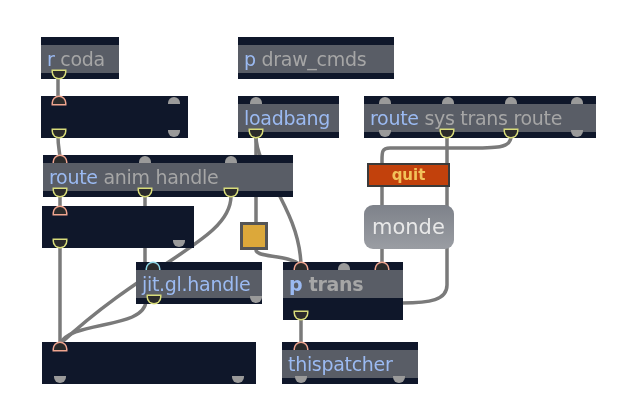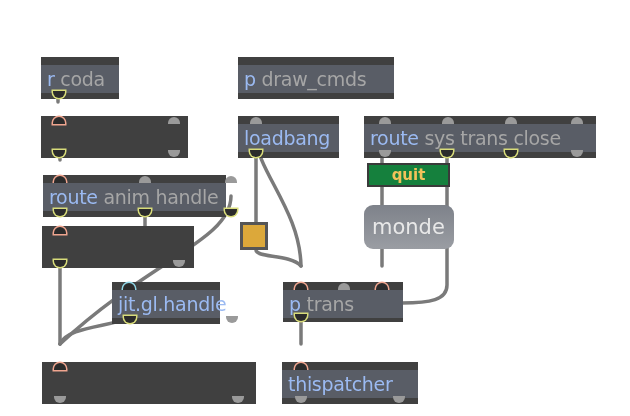--- a/index.html
+++ b/index.html
@@ -1,32 +1,32 @@
 <!DOCTYPE html>
 <html><head>
 <meta charset="utf-8">
 <style>
   html, body { margin:0; padding:0; }
   body { width:630px; height:416px; background:#ffffff; position:relative; overflow:hidden;
          font-family:"DejaVu Sans", sans-serif; }
-  .obj { position:absolute; background:#404040; box-sizing:border-box;margin-top:20px; }
+  .obj { position:absolute; background:#0f172a; box-sizing:border-box; }
   .obj .body { position:absolute; left:0; right:0; top:8px; height:28px; background:#595d66;
                font-size:19px; line-height:28px; padding-left:6px; white-space:nowrap; letter-spacing:-0.3px; }
   .obj .cls { color:#9bbaf2; }
   .obj .arg { color:#a6a6a6; }
   .port { position:absolute; width:12px; height:7px; border-radius:7px 7px 0 0; background:#9a9a9a; }
   .port.bot { border-radius:0 0 7px 7px; }
   .port.top { top:1px; }
   .port.bottom { bottom:1px; }
   .port.conn { background:#2b2b2b; }
   .port.in-hot { box-shadow:0 0 0 1.5px #f0a58f; }
   .port.out-y { box-shadow:0 0 0 1.5px #d8dc7a; }
   .port.in-cyan { box-shadow:0 0 0 1.5px #8fd6e6; }
   svg.cords { position:absolute; left:0; top:0; width:630px; height:416px; pointer-events:none; }
-  .msg-quit { position:absolute; left:367px; top:163px; width:83px; height:24px; background:#15803d;
+  .msg-quit { position:absolute; left:367px; top:163px; width:83px; height:24px; background:#c2410c;
               border:2px solid #3a3a3a; box-sizing:border-box; color:#f2c25a; font-weight:bold;
               font-size:15px; text-align:center; line-height:20px; }
   .msg-wclose { position:absolute; left:364px; top:205px; width:90px; height:44px; border-radius:9px;
                 background:linear-gradient(#7e828a,#9a9da3); color:#e8e8e8; font-size:21px; line-height:44px;
                 padding-left:8px; box-sizing:border-box; }
   .bang { position:absolute; left:240px; top:222px; width:28px; height:28px; background:#dca83a;
           border:3px solid #555; box-sizing:border-box; }
 </style>
 </head>
 <body>
@@ -68,51 +68,51 @@
   <div class="port top" style="left:12px;"></div>
   <div class="body"><span class="cls">loadbang</span></div>
   <div class="port bot bottom conn out-y" style="left:12px;"></div>
 </div>
 
 <div class="obj" style="left:364px;top:96px;width:232px;height:42px;">
   <div class="port top" style="left:15px;"></div>
   <div class="port top" style="left:78px;"></div>
   <div class="port top" style="left:141px;"></div>
   <div class="port top" style="left:207px;"></div>
-  <div class="body"><span class="cls">route</span> <span class="arg">sys trans close</span></div>
+  <div class="body"><span class="cls">route</span> <span class="arg">sys trans route</span></div>
   <div class="port bot bottom" style="left:15px;"></div>
   <div class="port bot bottom conn out-y" style="left:77px;"></div>
   <div class="port bot bottom conn out-y" style="left:141px;"></div>
   <div class="port bot bottom" style="left:207px;"></div>
 </div>
 
-<div class="obj" style="left:43px;top:155px;width:183px;height:42px;">
+<div class="obj" style="left:43px;top:155px;width:250px;height:42px;">
   <div class="port top conn in-hot" style="left:11px;"></div>
   <div class="port top" style="left:96px;"></div>
   <div class="port top" style="left:182px;"></div>
   <div class="body"><span class="cls">route</span> <span class="arg">anim handle</span></div>
   <div class="port bot bottom conn out-y" style="left:11px;"></div>
   <div class="port bot bottom conn out-y" style="left:96px;"></div>
   <div class="port bot bottom conn out-y" style="left:182px;"></div>
 </div>
 
 <div class="obj" style="left:42px;top:206px;width:152px;height:42px;">
   <div class="port top conn in-hot" style="left:12px;"></div>
   <div class="port bot bottom conn out-y" style="left:12px;"></div>
   <div class="port bot bottom" style="left:131px;"></div>
 </div>
 
-<div class="obj" style="left:112px;top:262px;width:108px;height:42px;">
+<div class="obj" style="left:136px;top:262px;width:126px;height:42px;">
   <div class="port top conn in-cyan" style="left:11px;"></div>
   <div class="body"><span class="cls">jit.gl.handle</span></div>
   <div class="port bot bottom conn out-y" style="left:12px;"></div>
   <div class="port bot bottom" style="left:114px;"></div>
 </div>
 
-<div class="obj" style="left:283px;top:262px;width:120px;height:40px;">
+<div class="obj" style="left:283px;top:262px;width:120px;height:58px;font-weight:bold;">
   <div class="port top conn in-hot" style="left:12px;"></div>
   <div class="port top" style="left:55px;"></div>
   <div class="port top conn in-hot" style="left:93px;"></div>
   <div class="body"><span class="cls">p</span> <span class="arg">trans</span></div>
   <div class="port bot bottom conn out-y" style="left:12px;"></div>
 </div>
 
 <div class="obj" style="left:42px;top:342px;width:214px;height:42px;">
   <div class="port top conn in-hot" style="left:12px;"></div>
   <div class="port bot bottom" style="left:12px;"></div>

